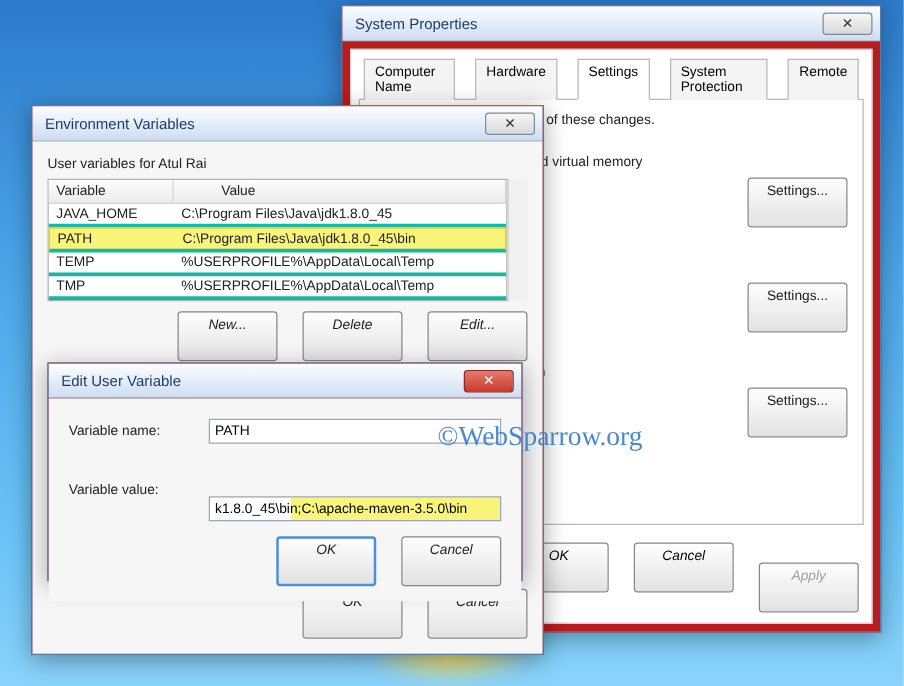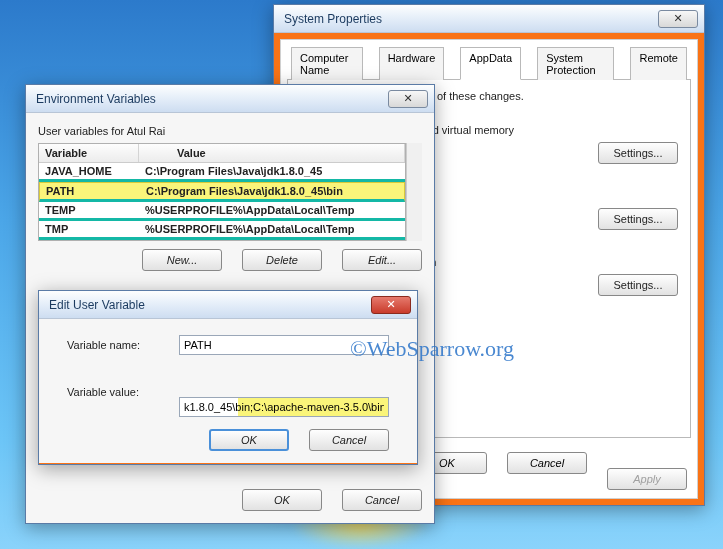--- a/index.html
+++ b/index.html
@@ -5,21 +5,21 @@
   * { box-sizing: border-box; margin: 0; padding: 0; font-family: "Segoe UI", Tahoma, sans-serif; }
   body {
     width: 723px; height: 549px;
     background: linear-gradient(180deg, #2c7acb 0%, #4ba6e8 40%, #6cc5f7 80%, #8ad3fb 100%);
     position: relative; overflow: hidden;
   }
   
   .glow { position:absolute; left:290px; bottom:0; width:140px; height:50px; background: radial-gradient(ellipse at center, rgba(255,220,80,0.9) 0%, rgba(255,220,80,0) 70%); filter: blur(4px); }
   
   .win {
-    position: absolute; background: #f97316; border: 1px solid #5a7ba6;
+    position: absolute; background: #b91c1c; border: 1px solid #5a7ba6;
     box-shadow: 0 4px 18px rgba(0,0,0,0.35);
   }
   .titlebar {
     background: linear-gradient(180deg,#fdfefe 0%, #e9f1fa 40%, #cdddf1 100%);
     border-bottom: 1px solid #b8c5d6; height: 28px; display:flex; align-items:center;
     padding: 0 6px 0 10px; font-size:12px; color:#1b3a5f;
   }
   .titlebar .spacer { flex:1; }
   .close-btn {
     width:40px; height:18px; border:1px solid #7a8aa0; border-radius:3px;
@@ -33,21 +33,21 @@
   .tabs { display:flex; gap:16px; padding:0 4px; font-size:11px; }
   .tab {
     padding:4px 8px; border:1px solid #b9b9b9; border-bottom:none;
     background:#f4f4f4; position:relative; top:1px;
   }
   .tab.active { background:#fff; border-bottom:1px solid #fff; z-index:2; }
   .tabcontent { border:1px solid #b9b9b9; background:#fff; padding:10px 12px; font-size:11px; color:#222; }
   .group { margin:10px 0 16px; position:relative; }
   .group .gtext { margin-bottom:6px; }
   .btn {
-    display:inline-block; min-width:80px; height:22px; line-height:20px;
+    display:inline-block; min-width:80px; height:40px; line-height:20px;
     text-align:center; font-size:11px; border:1px solid #888;
     background:linear-gradient(180deg,#fefefe,#e2e2e2); border-radius:3px;
     padding:0 10px; cursor:default;
   }
   .btn.disabled { color:#a0a0a0;margin-top:16px; }
   .right { text-align:right; }
   .hl-yellow { background:#faf57a; border:1px solid #d9ca3a; }
   
   .env-body { background:#f6f6f6; padding:12px; font-size:11px; color:#222; }
   .section-label { margin-bottom:6px; }
@@ -60,21 +60,21 @@
   .th.v { width:100px; }
   .th.val { flex:1;margin-left:32px; }
   .trow { display:flex; border-bottom:3px solid #14b8a6; }
   .td { padding:2px 6px; }
   .td.v { width:100px; }
   .td.val { flex:1; white-space:nowrap; overflow:hidden; }
   .table-wrap { display:flex; }
   .scroll-gutter { width:16px; background:#f0f0f0; border-left:1px solid #ccc; }
   .btnrow { display:flex; gap:20px; justify-content:flex-end; margin-top:8px;font-style:italic; }
   
-  .edit-body { background:#f6f6f6; padding:16px 28px 12px; font-size:11px; color:#222; }
+  .edit-body { background:#f6f6f6; padding:16px 16px 12px; font-size:11px; color:#222; }
   .formrow { display:flex; align-items:center; margin-bottom:12px; gap:12px; }
   .formrow label { width:100px; }
   .formrow input {
     flex:1; height:20px; border:1px solid #9aa7b8; padding:0 4px; font-size:11px;
     background:#fff;
   }
   .primary { border:2px solid #4a90d9; line-height:18px; }
   .watermark {
     position:absolute; left:350px; top:336px; font-size:22px; color:#2b74c9;
     font-family: Georgia, serif; pointer-events:none; opacity:0.85;
@@ -94,21 +94,21 @@
     <span>System Properties</span>
     <span class="spacer"></span>
     <span class="close-btn">
       <span>✕</span>
     </span>
   </div>
   <div class="body-area" style="height:calc(100% - 40px); display:flex; flex-direction:column;">
     <div class="tabs">
       <div class="tab"><span>Computer Name</span></div>
       <div class="tab"><span>Hardware</span></div>
-      <div class="tab active"><span>AppData</span></div>
+      <div class="tab active"><span>Settings</span></div>
       <div class="tab"><span>System Protection</span></div>
       <div class="tab"><span>Remote</span></div>
     </div>
     <div class="tabcontent" style="flex:1; display:flex; flex-direction:column;">
       <div class="gtext" style="margin-bottom:12px;">Administrator to make most of these changes.</div>
 
       <div class="group">
         <div class="gtext">eduling, memory usage, and virtual memory</div>
         <div class="right"><span class="btn">Settings...</span></div>
       </div>
@@ -137,21 +137,21 @@
   <div class="titlebar">
     <span>Environment Variables</span>
     <span class="spacer"></span>
     <span class="close-btn">
       <span>✕</span>
     </span>
   </div>
   <div class="env-body" style="height:calc(100% - 28px); display:flex; flex-direction:column;">
     <div class="section-label">User variables for Atul Rai</div>
     <div class="table-wrap">
-      <div class="table" style="flex:1;font-weight:bold;">
+      <div class="table" style="flex:1;">
         <div class="thead">
           <div class="th v">Variable</div>
           <div class="th val">Value</div>
         </div>
         <div id="env-rows">
             <div class="trow">
               <div class="td v">JAVA_HOME</div>
               <div class="td val">C:\Program Files\Java\jdk1.8.0_45</div>
             </div>
             <div class="trow hl-yellow">

